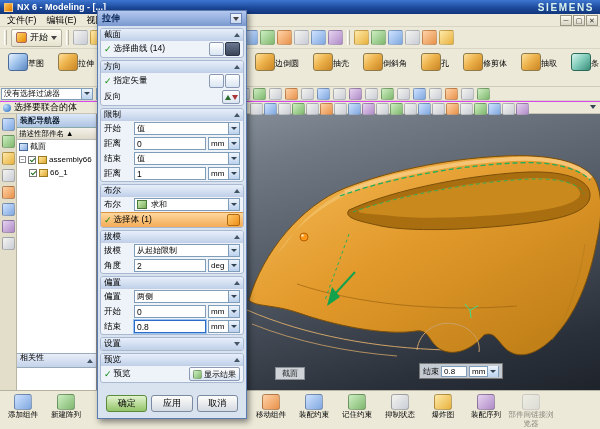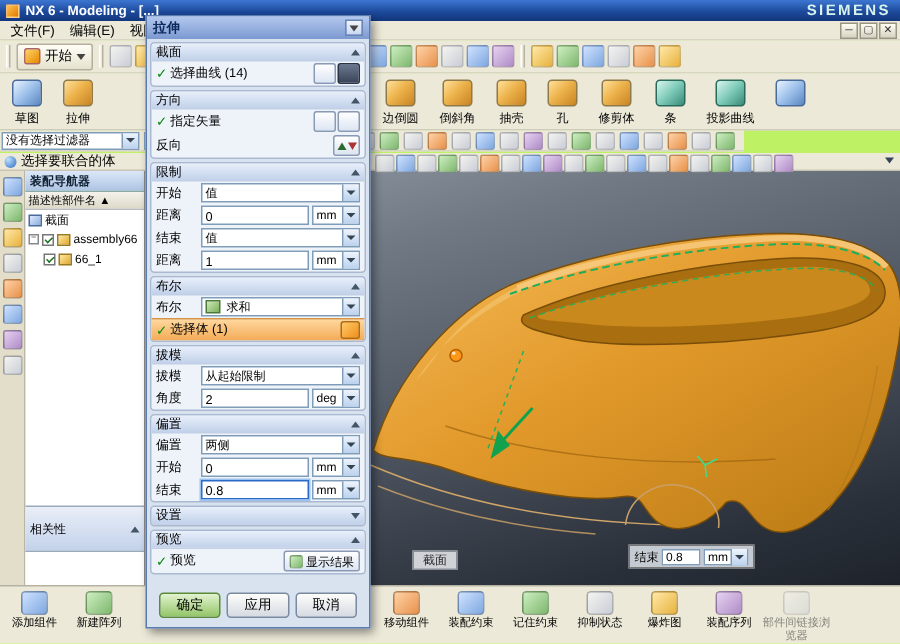--- a/index.html
+++ b/index.html
@@ -1,18 +1,18 @@
 <!DOCTYPE html>
 <html><head>
 <meta charset="utf-8">
 <style>
   *{margin:0;padding:0;box-sizing:border-box}
   html,body{width:600px;height:429px}
   body{font-family:"Liberation Sans","DejaVu Sans",sans-serif;font-size:9px;color:#000}
-  #screen{position:relative;width:600px;height:429px;background:#bef264;overflow:hidden}
+  #screen{position:relative;width:600px;height:429px;background:#d946ef;overflow:hidden}
 
   
   .titlebar{position:absolute;left:0;top:0;width:600px;height:14px;
     background:linear-gradient(180deg,#3d76d2 0%,#1d4a9c 55%,#12367c 100%);
     color:#fff;display:flex;align-items:center;padding:0 4px;z-index:3}
   .appicon{width:9px;height:9px;background:linear-gradient(135deg,#ffc050,#e07a00);border:1px solid rgba(255,255,255,.4);margin-right:4px;flex:0 0 auto}
   .wtitle{font-weight:bold;font-size:9px;white-space:nowrap}
   .brand{position:absolute;right:6px;top:2px;font-size:10px;font-weight:bold;letter-spacing:1.6px;color:#d8f2ec}
 
   
@@ -36,29 +36,29 @@
   .c1{background:linear-gradient(135deg,#ffe9a8,#e8b23e)}
   .c2{background:linear-gradient(135deg,#cfe2ff,#7fa8e0)}
   .c3{background:linear-gradient(135deg,#f4f4f0,#c9cdd6)}
   .c4{background:linear-gradient(135deg,#cdeec2,#7fb86e)}
   .c5{background:linear-gradient(135deg,#ffd2a8,#e8924a)}
   .c6{background:linear-gradient(135deg,#e6d2f0,#b08cc8)}
 
   .toolbar2{position:absolute;left:0;top:49px;width:600px;height:38px;background:#ece9d8;border-bottom:1px solid #cfccbc;z-index:1}
   .fgroup{position:absolute;top:1px;display:flex;gap:2px;align-items:flex-start}
   .fg-left{left:2px}.fg-right{left:249px}
-  .fitem{display:flex;flex-direction:column;align-items:center;padding:2px 5px;min-width:24px;border:1px solid transparent;border-radius:2px}
+  .fitem{display:flex;flex-direction:row;align-items:center;padding:2px 5px;min-width:24px;border:1px solid transparent;border-radius:2px}
   .ficon{width:20px;height:18px;border-radius:3px;border:1px solid #8f7a4a;
     background:linear-gradient(135deg,#ffe09a 0%,#edb34c 45%,#c98424 100%)}
   .ficon.f2{background:linear-gradient(135deg,#e8f2ff 0%,#9cc0ea 50%,#5a86c0 100%);border-color:#4a6a9a}
   .ficon.f3{background:linear-gradient(135deg,#d8f5ee 0%,#7ecab8 50%,#3a8a78 100%);border-color:#2a6a5a}
   .flabel{font-size:8px;margin-top:2px;white-space:nowrap}
 
   
-  .selbar{position:absolute;left:0;top:87px;width:496px;height:14px;background:#ece9d8;border-bottom:1px solid #d9d5c5;
+  .selbar{position:absolute;left:0;top:87px;width:600px;height:14px;background:#ece9d8;border-bottom:1px solid #d9d5c5;
     display:flex;align-items:center;gap:3px;padding:0 1px;z-index:1}
   .combo{display:flex;align-items:center;height:12px;background:#fff;border:1px solid #7f9db9;font-size:8px}
   .combo .ctext{padding:0 2px;white-space:nowrap;overflow:hidden;flex:1}
   .ddbtn{width:11px;height:100%;background:linear-gradient(#eef4fc,#bcd2ee);border-left:1px solid #7f9db9;
     display:flex;align-items:center;justify-content:center;flex:0 0 auto}
   .ddbtn::after{content:"";width:0;height:0;border-left:3px solid transparent;border-right:3px solid transparent;border-top:3px solid #345}
   .mini{width:13px;height:12px;border-radius:2px;border:1px solid rgba(0,0,0,.2);flex:0 0 auto}
 
   .cueline{position:absolute;left:0;top:102px;width:600px;height:12px;background:#ece9d8;border-bottom:1px solid #c9c5b5;
     display:flex;align-items:center;padding:0 3px;z-index:1}
@@ -77,22 +77,22 @@
     padding:0 3px;font-size:8px;font-weight:bold;color:#123;white-space:nowrap}
   .navcol{height:12px;background:linear-gradient(#f4f2ea,#ddd9c9);border-bottom:1px solid #bbb;font-size:7.5px;
     display:flex;align-items:center;padding:0 2px;white-space:nowrap}
   .trow{height:13px;display:flex;align-items:center;gap:2px;padding:0 2px;font-size:8px;white-space:nowrap}
   .texp{width:7px;height:7px;border:1px solid #888;background:#fff;font-size:6px;line-height:5px;text-align:center;color:#333;flex:0 0 auto}
   .tchk{width:8px;height:8px;border:1px solid #777;background:#fff;position:relative;flex:0 0 auto}
   .tchk.on::after{content:"";position:absolute;left:1px;top:1px;width:4px;height:2px;border-left:1.5px solid #1a6e1a;border-bottom:1.5px solid #1a6e1a;transform:rotate(-45deg)}
   .tpart{width:9px;height:8px;border:1px solid #9a7a20;background:linear-gradient(135deg,#ffe9a0,#e0a830);flex:0 0 auto}
   .tsec{width:9px;height:8px;border:1px solid #4a6a9a;background:linear-gradient(135deg,#dfeaff,#8aaede);flex:0 0 auto}
   .navfill{flex:1}
-  .navsec{height:31px;background:linear-gradient(180deg,#e9eef8,#c3d2ea);border-top:1px solid #9ab;border-bottom:1px solid #9ab;
-    display:flex;align-items:center;padding:4px 3px;font-size:8px}
+  .navsec{height:15px;background:linear-gradient(180deg,#e9eef8,#c3d2ea);border-top:1px solid #9ab;border-bottom:1px solid #9ab;
+    display:flex;align-items:flex-end;padding:4px 3px;font-size:8px}
   .navsec .chev{margin-left:auto}
   .chev{width:0;height:0;border-left:3px solid transparent;border-right:3px solid transparent;border-bottom:4px solid #456}
 
   .viewport{position:absolute;left:97px;top:114px;width:503px;height:276px;
     background:linear-gradient(165deg,#929ba5 0%,#707984 22%,#4d5560 55%,#2a303a 85%,#1e232b 100%);z-index:0;overflow:hidden}
   .sectag{position:absolute;left:178px;top:253px;width:30px;height:13px;background:#cfd3d8;border:1px solid #8a8f96;
     font-size:8px;display:flex;align-items:center;justify-content:center;color:#222}
   .dynin{position:absolute;left:322px;top:249px;height:16px;display:flex;align-items:center;gap:2px;
     background:rgba(210,216,224,.92);border:1px solid #777;padding:1px 3px;font-size:8px}
   .dynin input{width:26px;height:11px;border:1px solid #7f9db9;font-size:8px;padding:0 2px}
@@ -216,33 +216,37 @@
         <span class="flabel">拉伸</span>
       </div>
     </div>
     <div class="fgroup fg-right">
       <div class="fitem">
         <span class="ficon"></span>
         <span class="flabel">边倒圆</span>
       </div>
       <div class="fitem">
         <span class="ficon"></span>
+        <span class="flabel">抽壳</span>
+      </div>
+      <div class="fitem">
+        <span class="ficon"></span>
         <span class="flabel">倒斜角</span>
-      </div>
-      <div class="fitem">
-        <span class="ficon"></span>
-        <span class="flabel">抽壳</span>
       </div>
       <div class="fitem">
         <span class="ficon"></span>
         <span class="flabel">孔</span>
       </div>
       <div class="fitem">
         <span class="ficon"></span>
         <span class="flabel">修剪体</span>
+      </div>
+      <div class="fitem">
+        <span class="ficon"></span>
+        <span class="flabel">抽取</span>
       </div>
       <div class="fitem">
         <span class="ficon f3"></span>
         <span class="flabel">条</span>
       </div>
       <div class="fitem">
         <span class="ficon f3"></span>
         <span class="flabel">投影曲线</span>
       </div>
       <div class="fitem">

